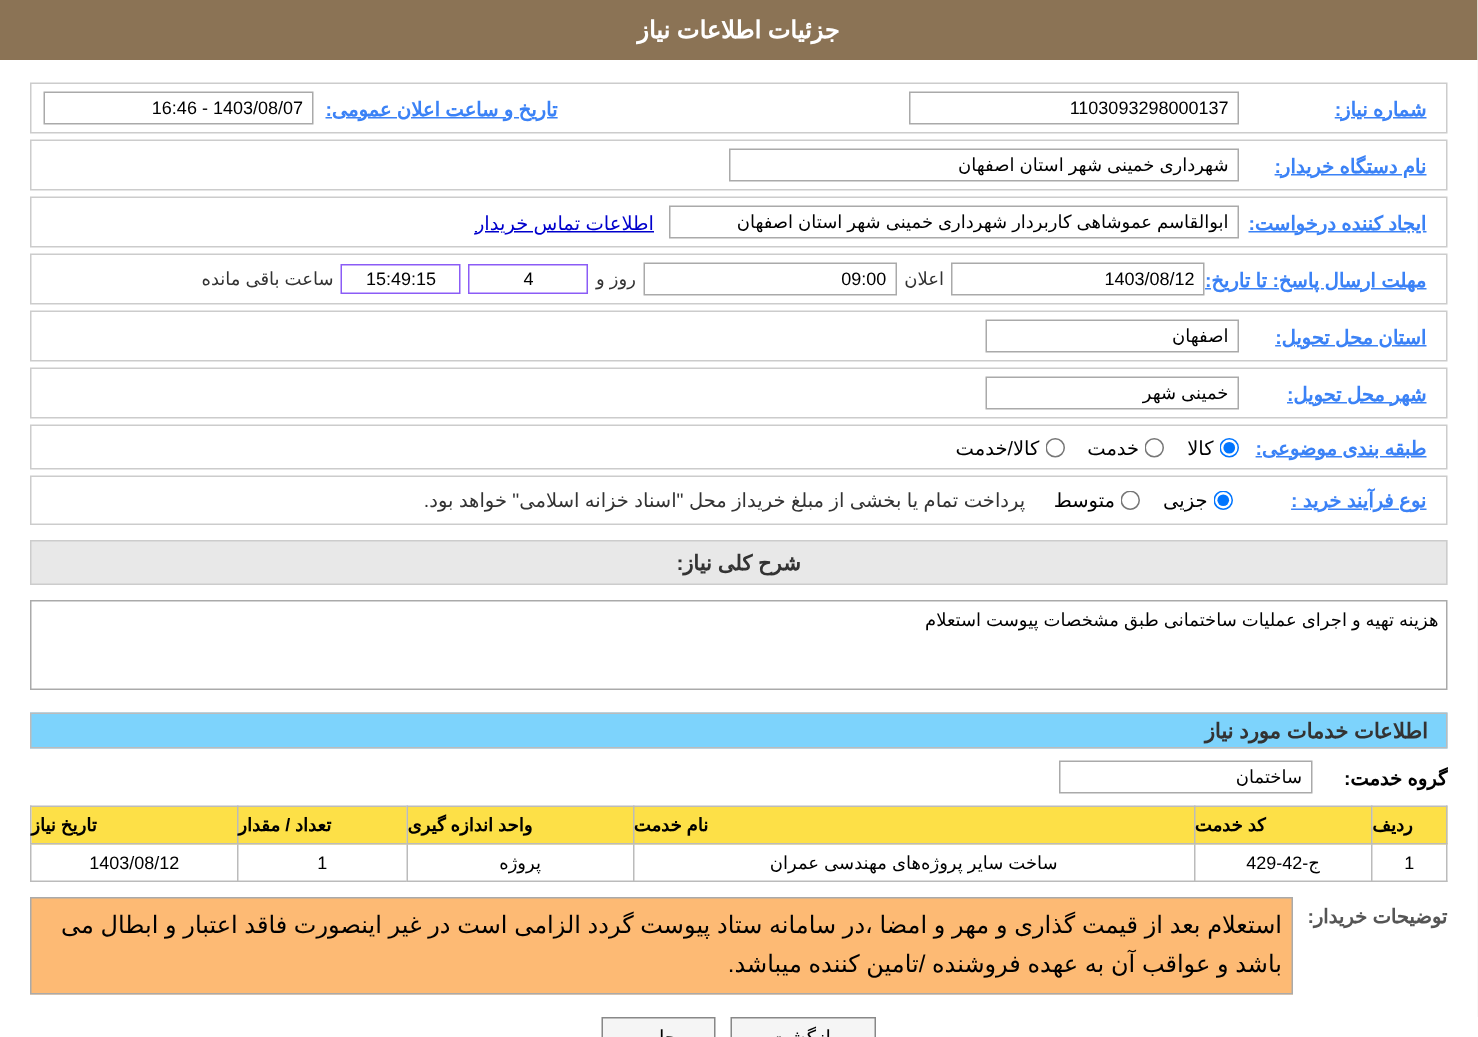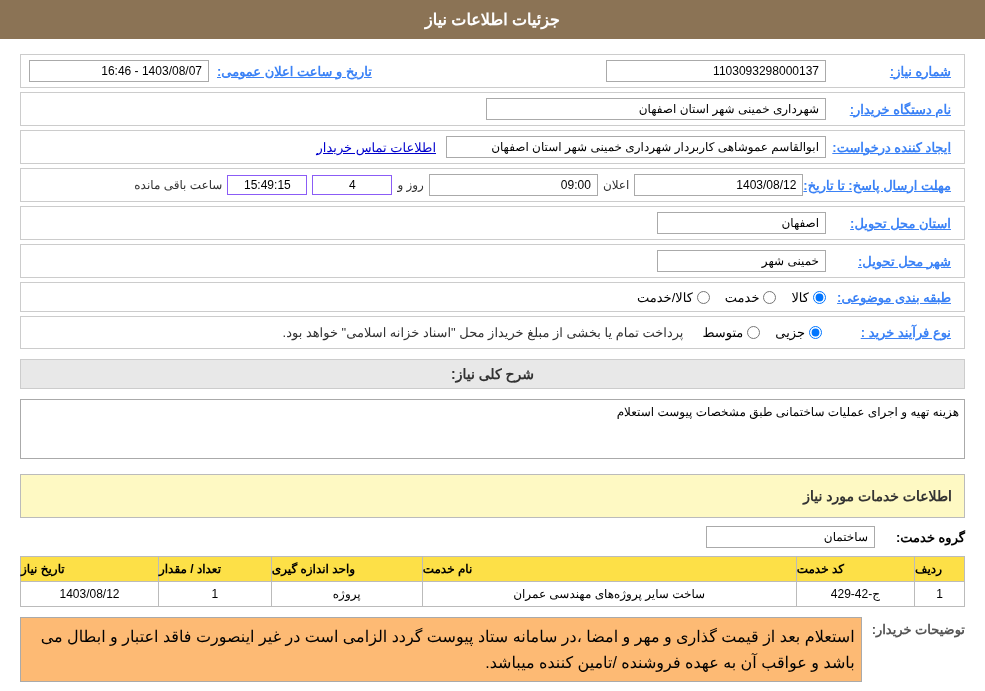--- a/index.html
+++ b/index.html
@@ -120,23 +120,23 @@
     .sharh-section {
       display: flex;
       align-items: flex-start;
       gap: 10px;
       margin-bottom: 12px;
     }
     .sharh-content {
       flex: 1;
     }
     .services-title {
-      background: #fef9c3;
+      background: #7dd3fc;
       border: 1px solid #bbb;
-      padding: 13px 12px;
+      padding: 3px 12px;
       font-weight: bold;
       font-size: 14px;
       color: #333;
       margin-bottom: 8px;
     }
     .group-row {
       display: flex;
       align-items: center;
       gap: 10px;
       margin-bottom: 8px;

